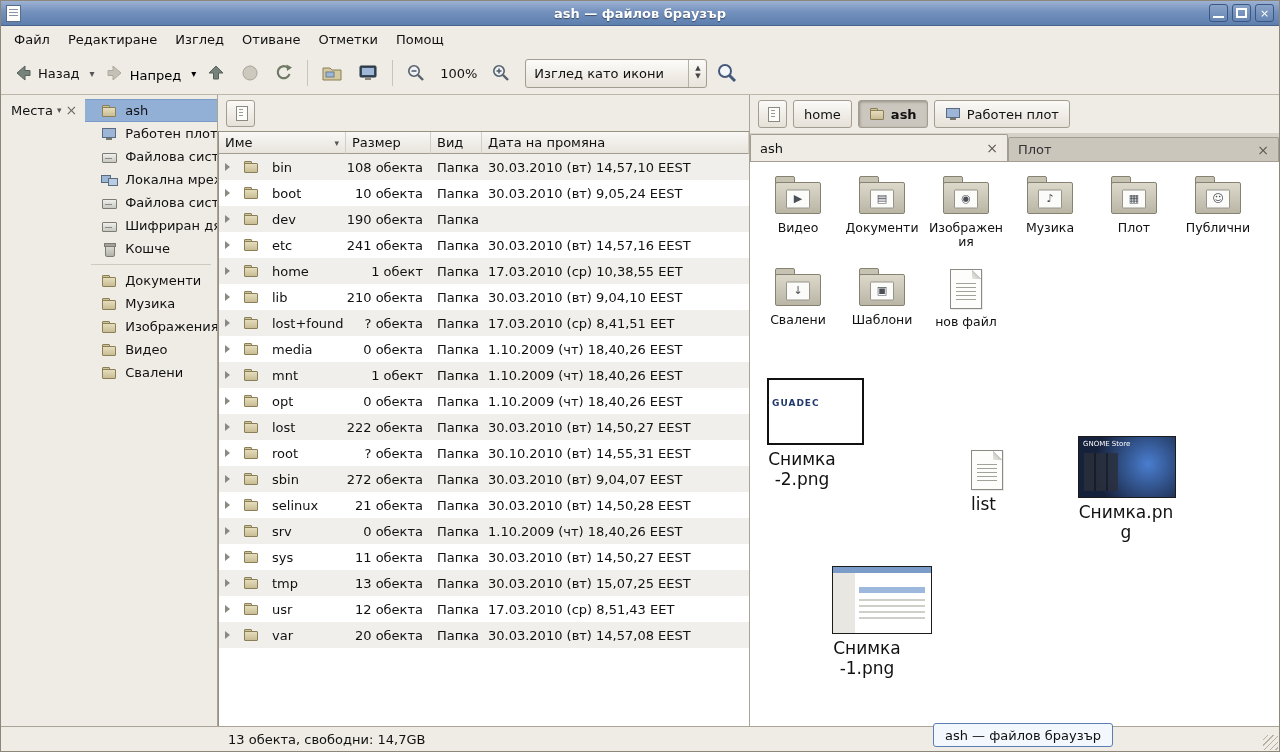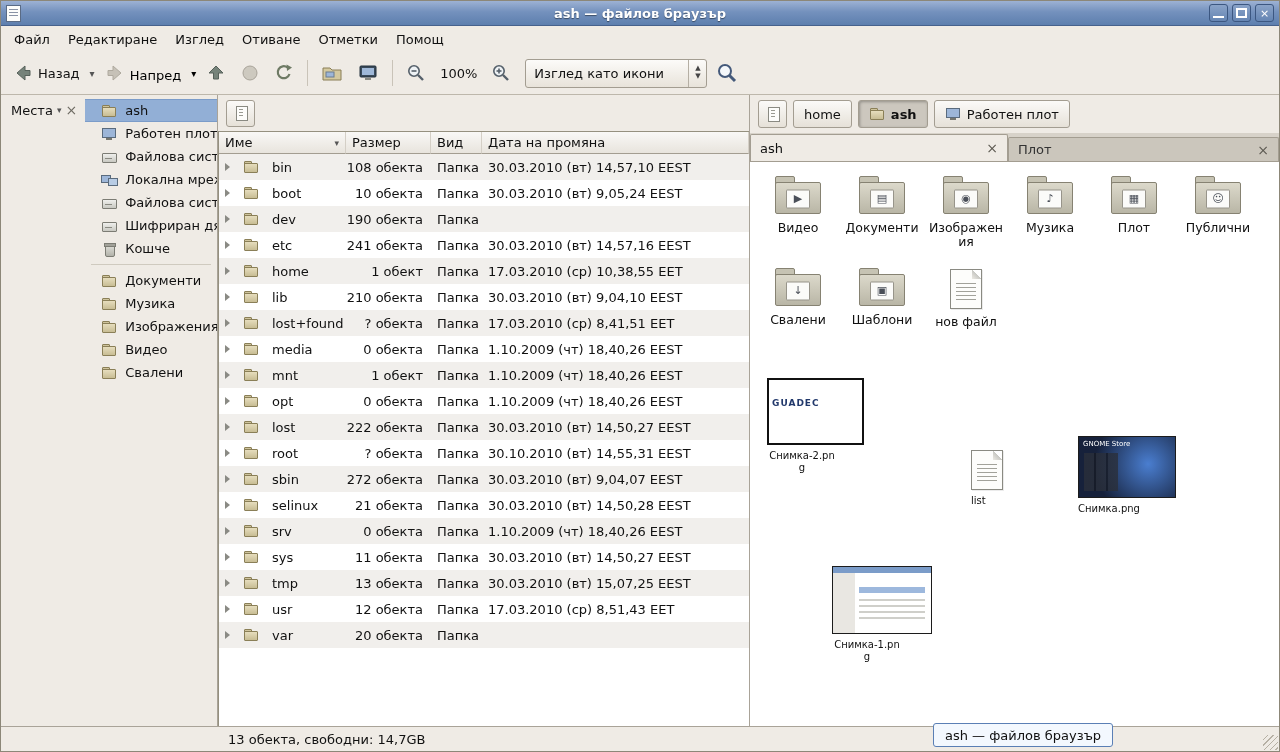--- a/index.html
+++ b/index.html
@@ -141,21 +141,21 @@
   .page::before{content:"";position:absolute;right:0;top:0;width:9px;height:9px;
     background:linear-gradient(225deg,#fff 45%,#c9c9c4 50%,#eceae4 100%);}
   .page::after{content:"";position:absolute;left:5px;right:5px;top:13px;height:17px;
     background:repeating-linear-gradient(#a2a29a 0 1px,transparent 1px 4px);}
   .icell .page{margin:1px 0 6px;}
 
   
   .freeitem{position:absolute;display:flex;flex-direction:column;align-items:flex-start;}
   .timg{box-sizing:border-box;background:#fff;border:1px solid #1c1c1c;margin-bottom:5px;
     position:relative;overflow:hidden;}
-  .flabel{font-size:10px;line-height:1.15;text-align:center;max-width:70px;overflow-wrap:anywhere;}
+  .flabel{font-size:17px;line-height:1.15;text-align:center;max-width:70px;overflow-wrap:anywhere;}
   .flabel.wide{max-width:96px;}
   .t2{width:97px;height:67px;padding:3px;background:#fff;border:2px solid #111;}
   .t2-inner{width:100%;height:100%;background:linear-gradient(#3a3a3a 0 8px,#fff 8px);position:relative;}
   .t2-text{position:absolute;left:0;right:0;top:15px;text-align:center;font-size:9px;font-weight:bold;
     color:#21386b;letter-spacing:1px;}
   .t2-inner::after{content:"";position:absolute;left:8px;right:8px;bottom:7px;height:22px;
     background:repeating-linear-gradient(#c9c9c9 0 2px,transparent 2px 5px);}
   .ts{width:98px;height:62px;background:radial-gradient(circle at 72% 45%,#4a7ed0,#16213b 70%);}
   .ts-text{position:absolute;left:4px;top:3px;font-size:7px;color:#fff;white-space:nowrap;}
   .ts::after{content:"";position:absolute;left:5px;top:16px;width:34px;height:38px;
@@ -542,20 +542,21 @@
             <div class="c-date">17.03.2010 (ср)  8,51,43 EET</div>
           </div>
             <div class="trow">
             <div class="c-name">
               <span class="expander"></span>
               <span class="icn icn-folder"></span>
               <span>var</span>
             </div>
             <div class="c-size">20 обекта</div>
             <div class="c-type">Папка</div>
+            <div class="c-date">30.03.2010 (вт) 14,57,08 EEST</div>
           </div>
           </div>
       </div>
     </div>
 
     <div class="rightpanel">
       <div class="path-row">
         <div class="pbtn iconbtn">
           <span class="icn icn-page"></span>
         </div>

